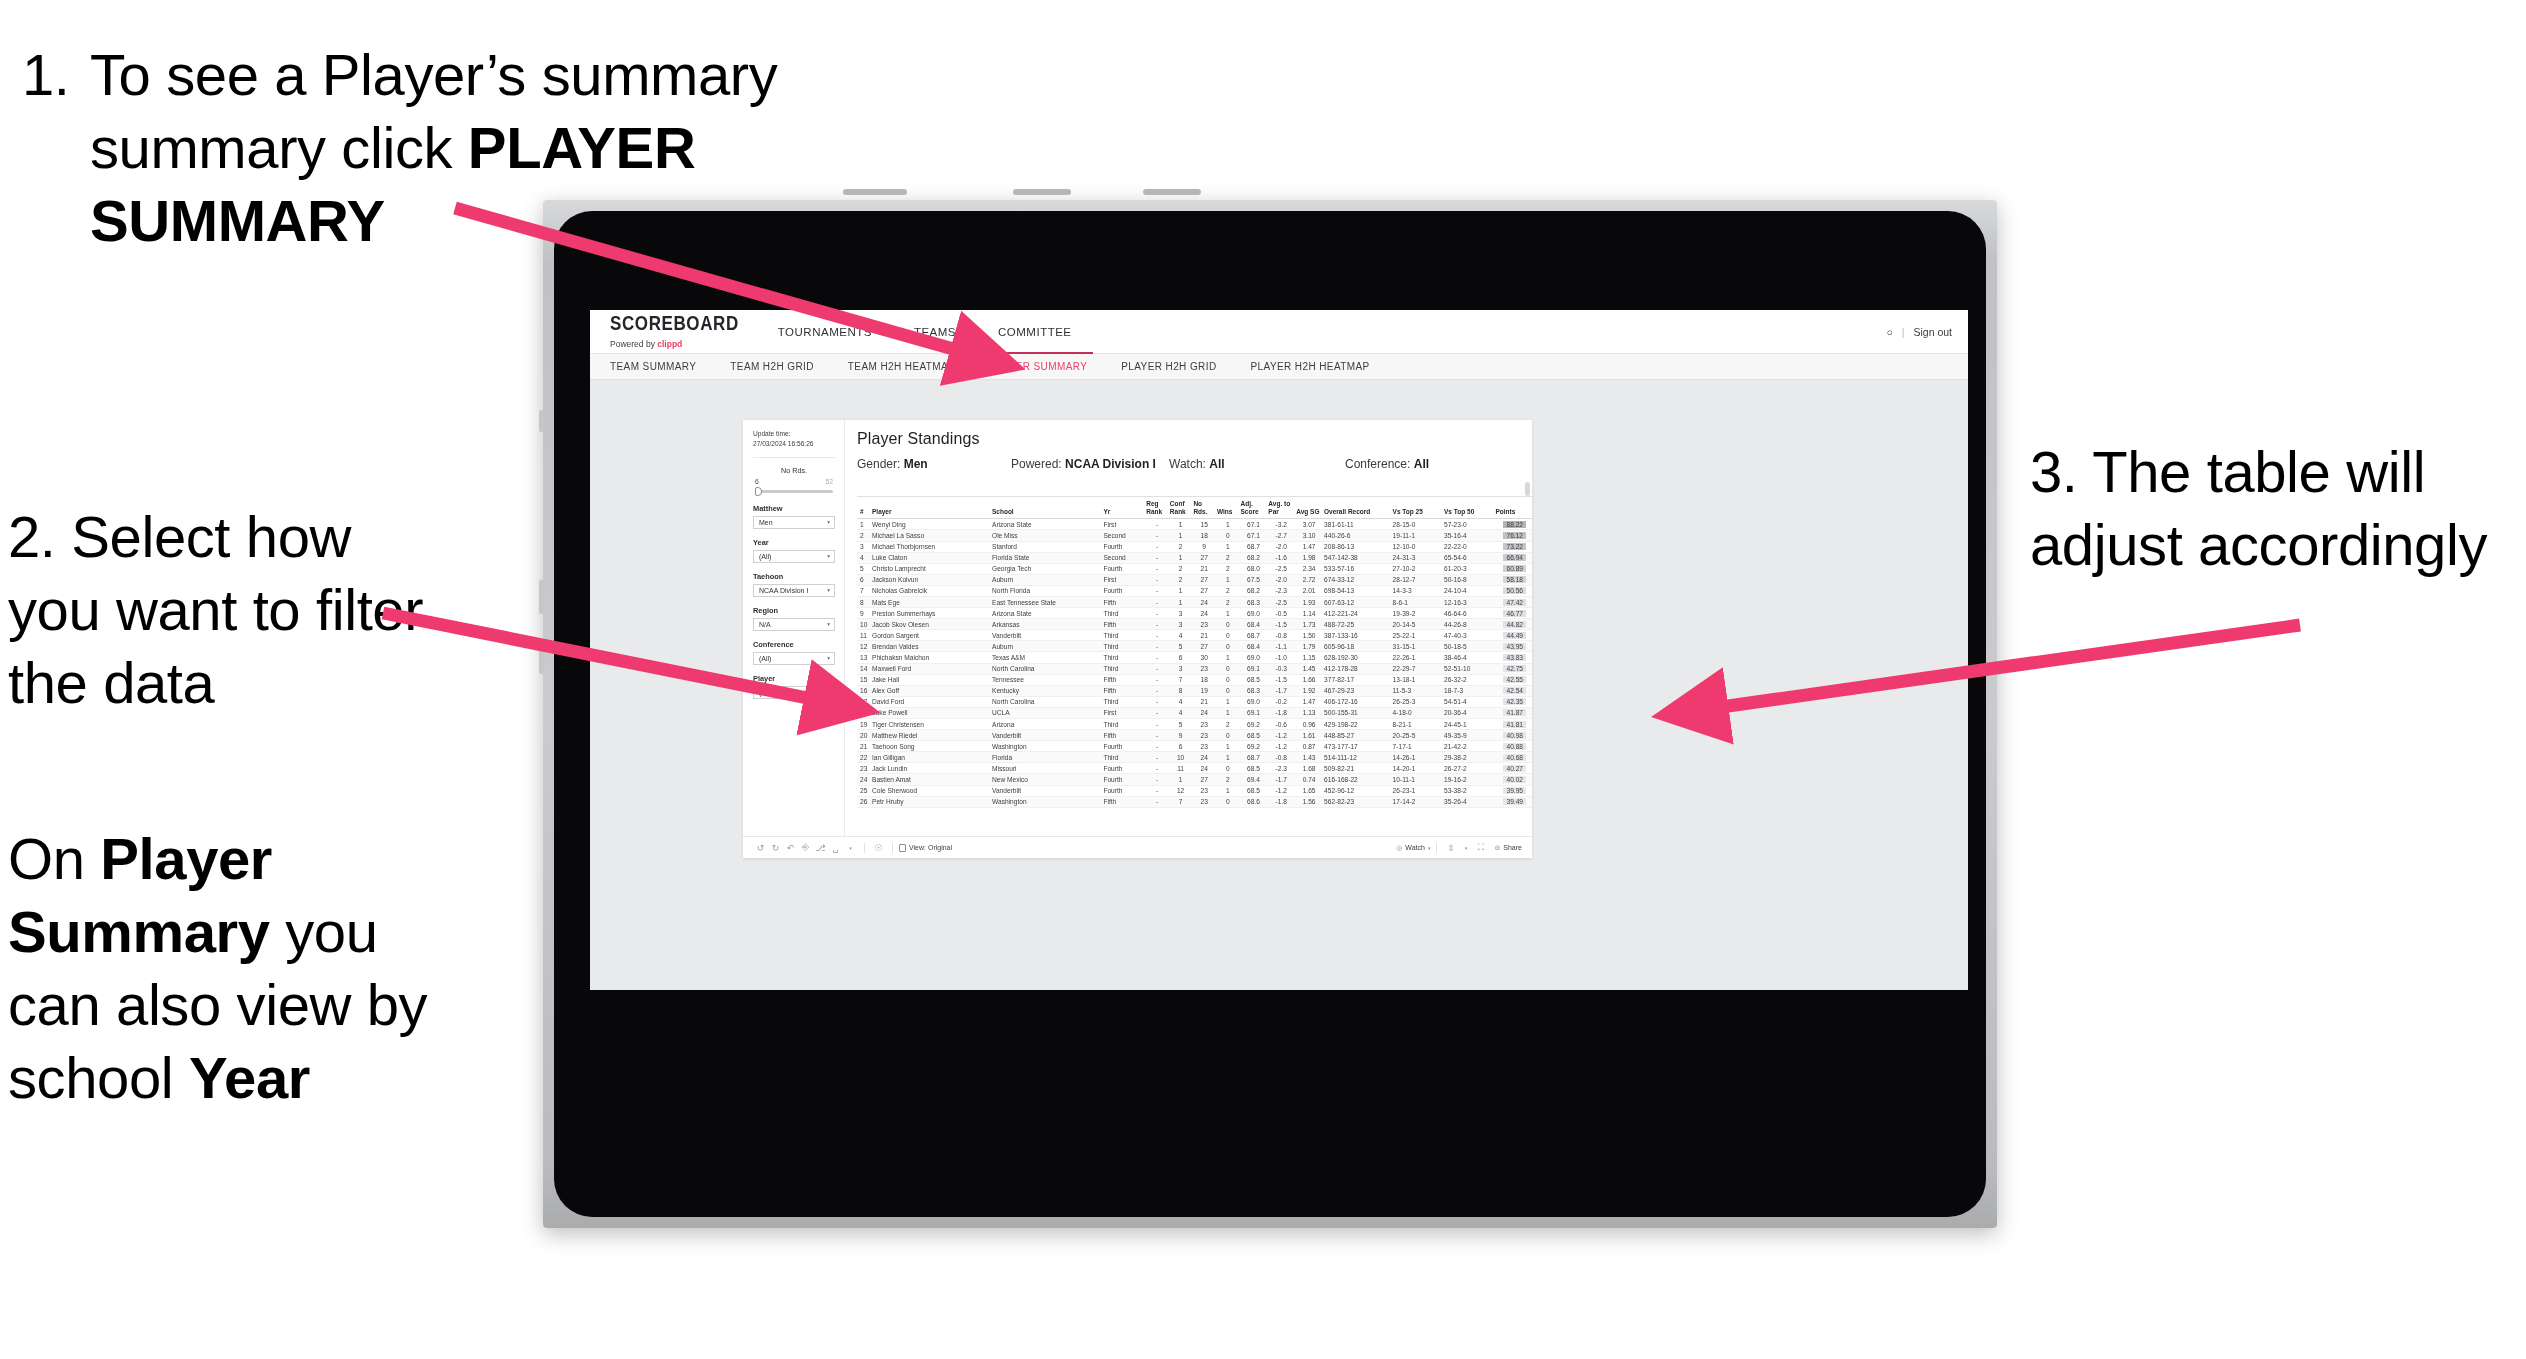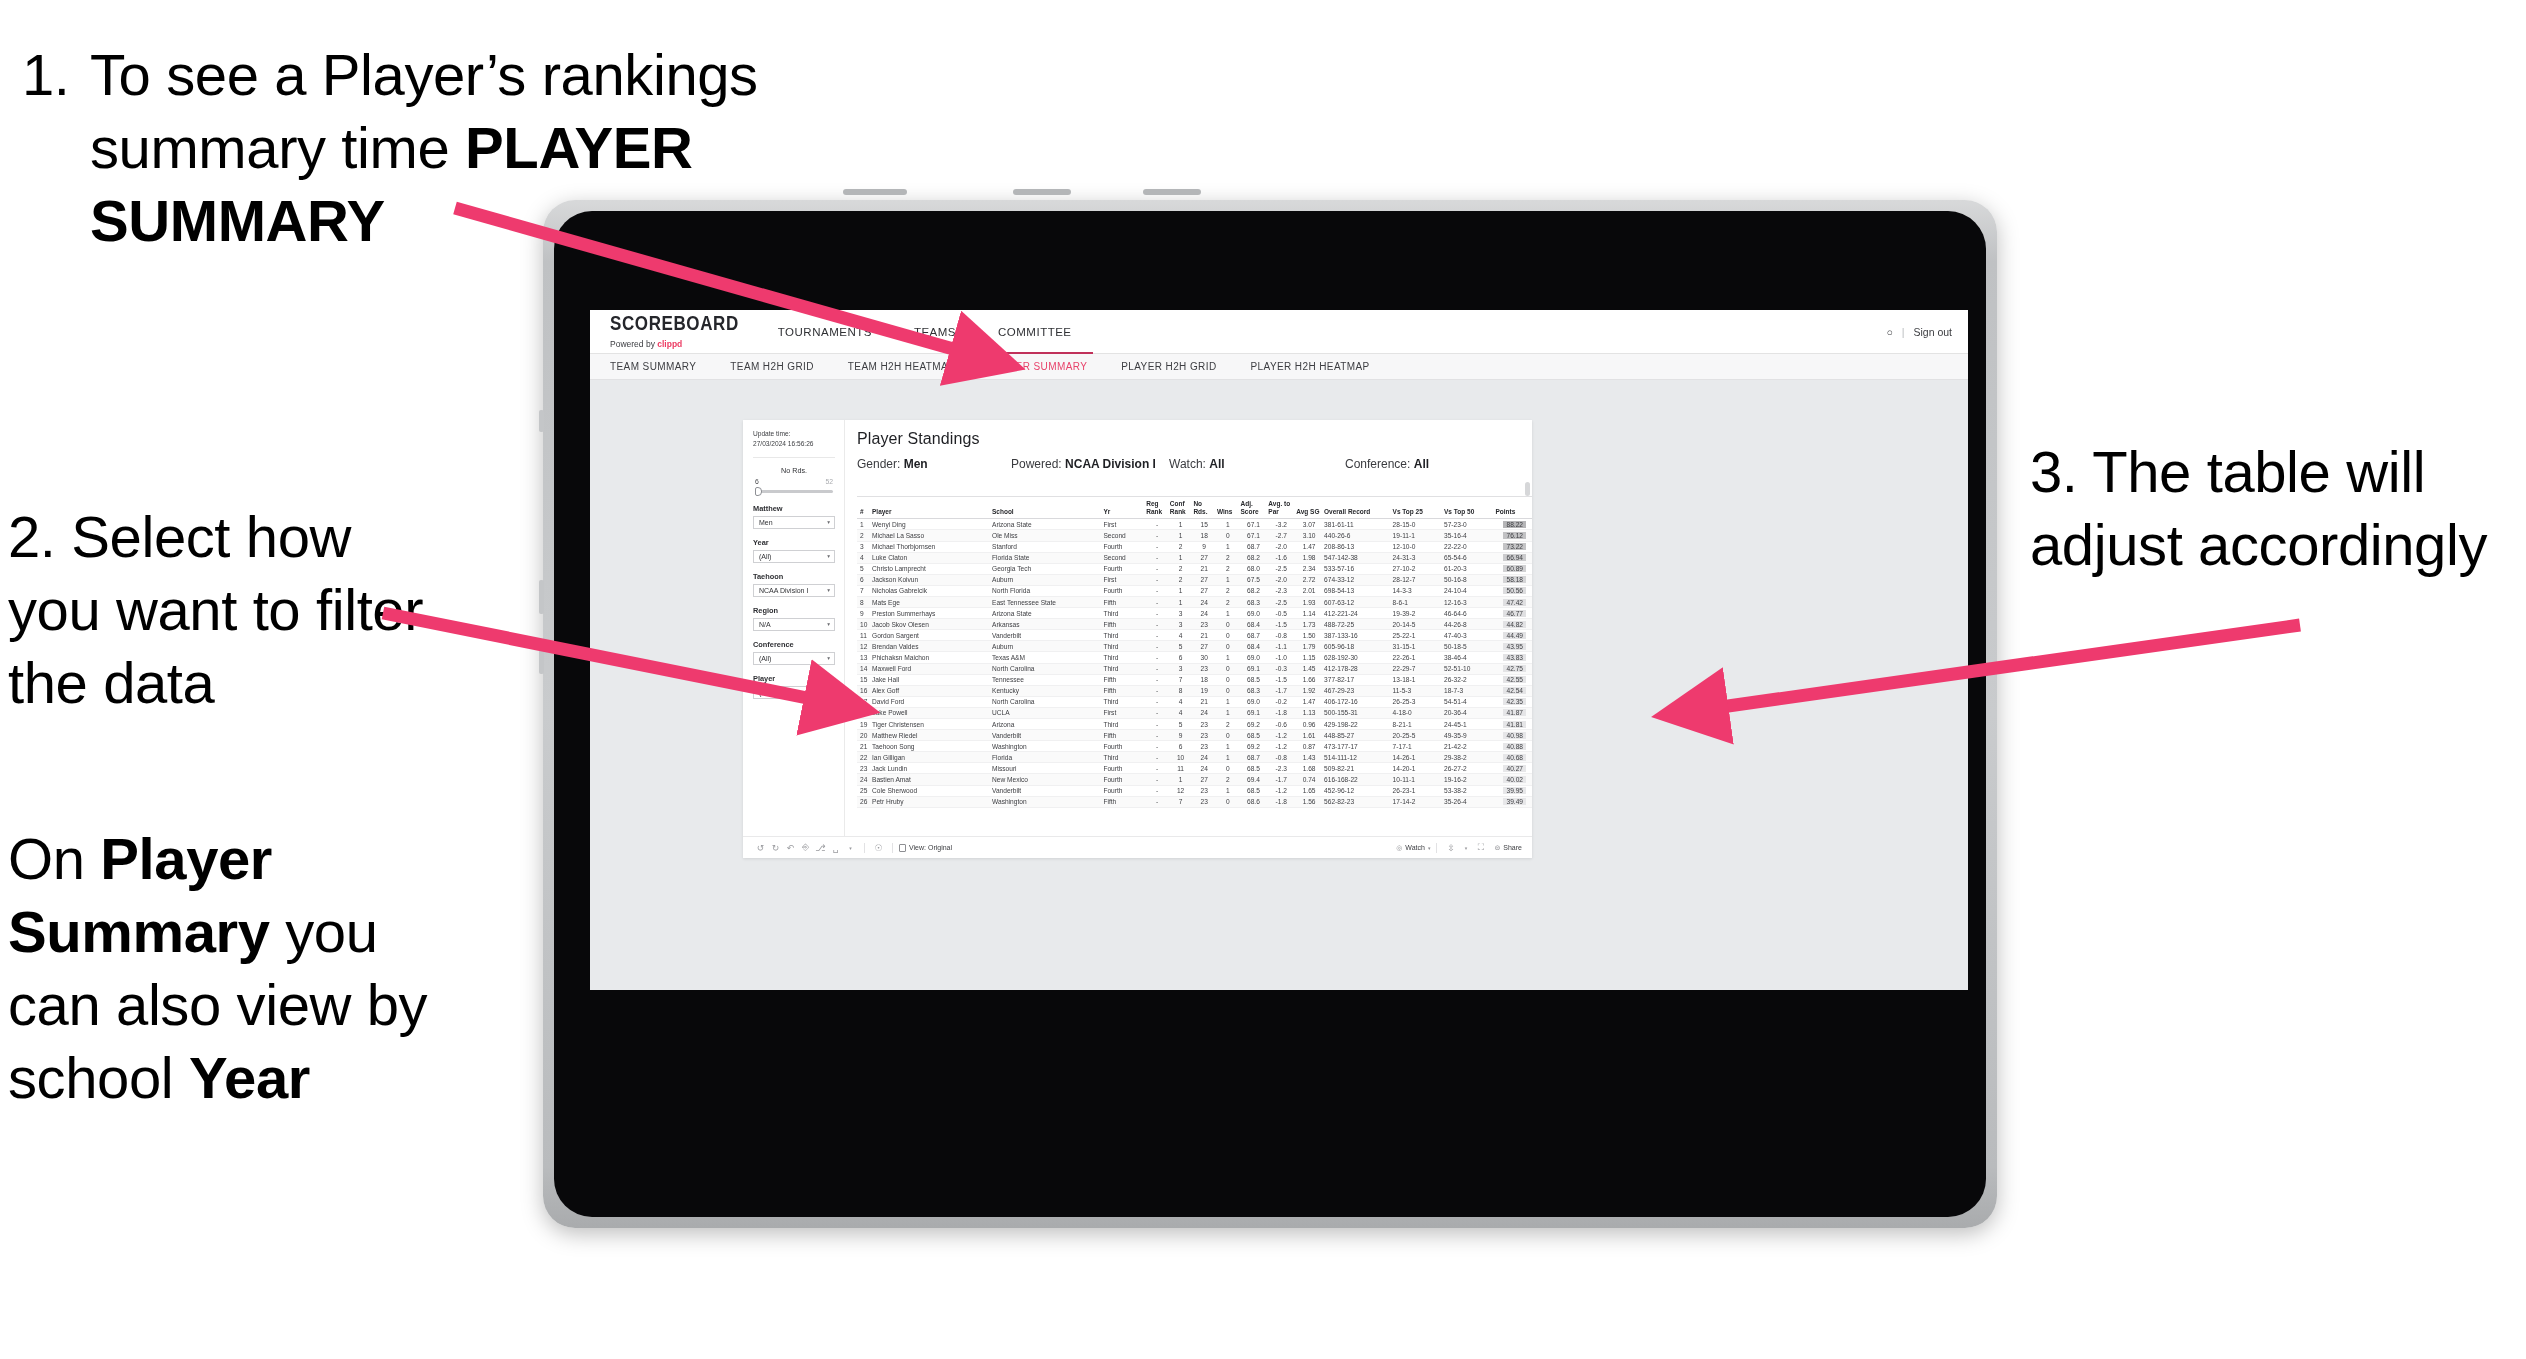--- a/index.html
+++ b/index.html
@@ -27,21 +27,21 @@
   #anno2 { left: 8px; top: 500px; width: 430px; font-size: 58px; }
   #anno2b { left: 8px; top: 822px; width: 420px; font-size: 58px; }
   #anno3 { left: 2030px; top: 435px; width: 500px; font-size: 58px; }
 
   
   svg.arrowlayer { position:absolute; left:0; top:0; width:2526px; height:1359px; pointer-events:none; }
 
   
   #tablet {
     position:absolute; left:543px; top:200px; width:1454px; height:1028px;
-    border-radius: 32px;
+    border-radius: 4px;
     background: linear-gradient(180deg,#d8d9da 0%,#bfc1c3 6%,#c9cbcd 50%,#b9bbbd 94%,#a9abad 100%);
     box-shadow: 0 6px 22px rgba(0,0,0,.26);
     padding: 11px;
   }
   #bezel {
     width:100%; height:100%; background:#08080a; border-radius: 38px;
     position:relative; overflow:hidden;
   }
   
   .edgebtn { position:absolute; top:-11px; height:6px; background:#b4b6b8; border-radius:3px; }
@@ -163,21 +163,21 @@
   }
 </style>
 </head>
 <body>
 
 <div id="stage">
 
   <div class="anno" id="anno1">
     <span class="numlbl">1.</span>
     <span class="body">
-      <span>To see a Player’s rankings summary time </span><b>PLAYER SUMMARY</b>
+      <span>To see a Player’s summary summary click </span><b>PLAYER SUMMARY</b>
     </span>
   </div>
 
   <div class="anno" id="anno2">
     <span>2. Select how you want to filter the data</span>
   </div>
 
   <div class="anno" id="anno2b">
     <span>On </span><b>Player Summary</b><span> you can also view by school </span><b>Year</b>
   </div>

